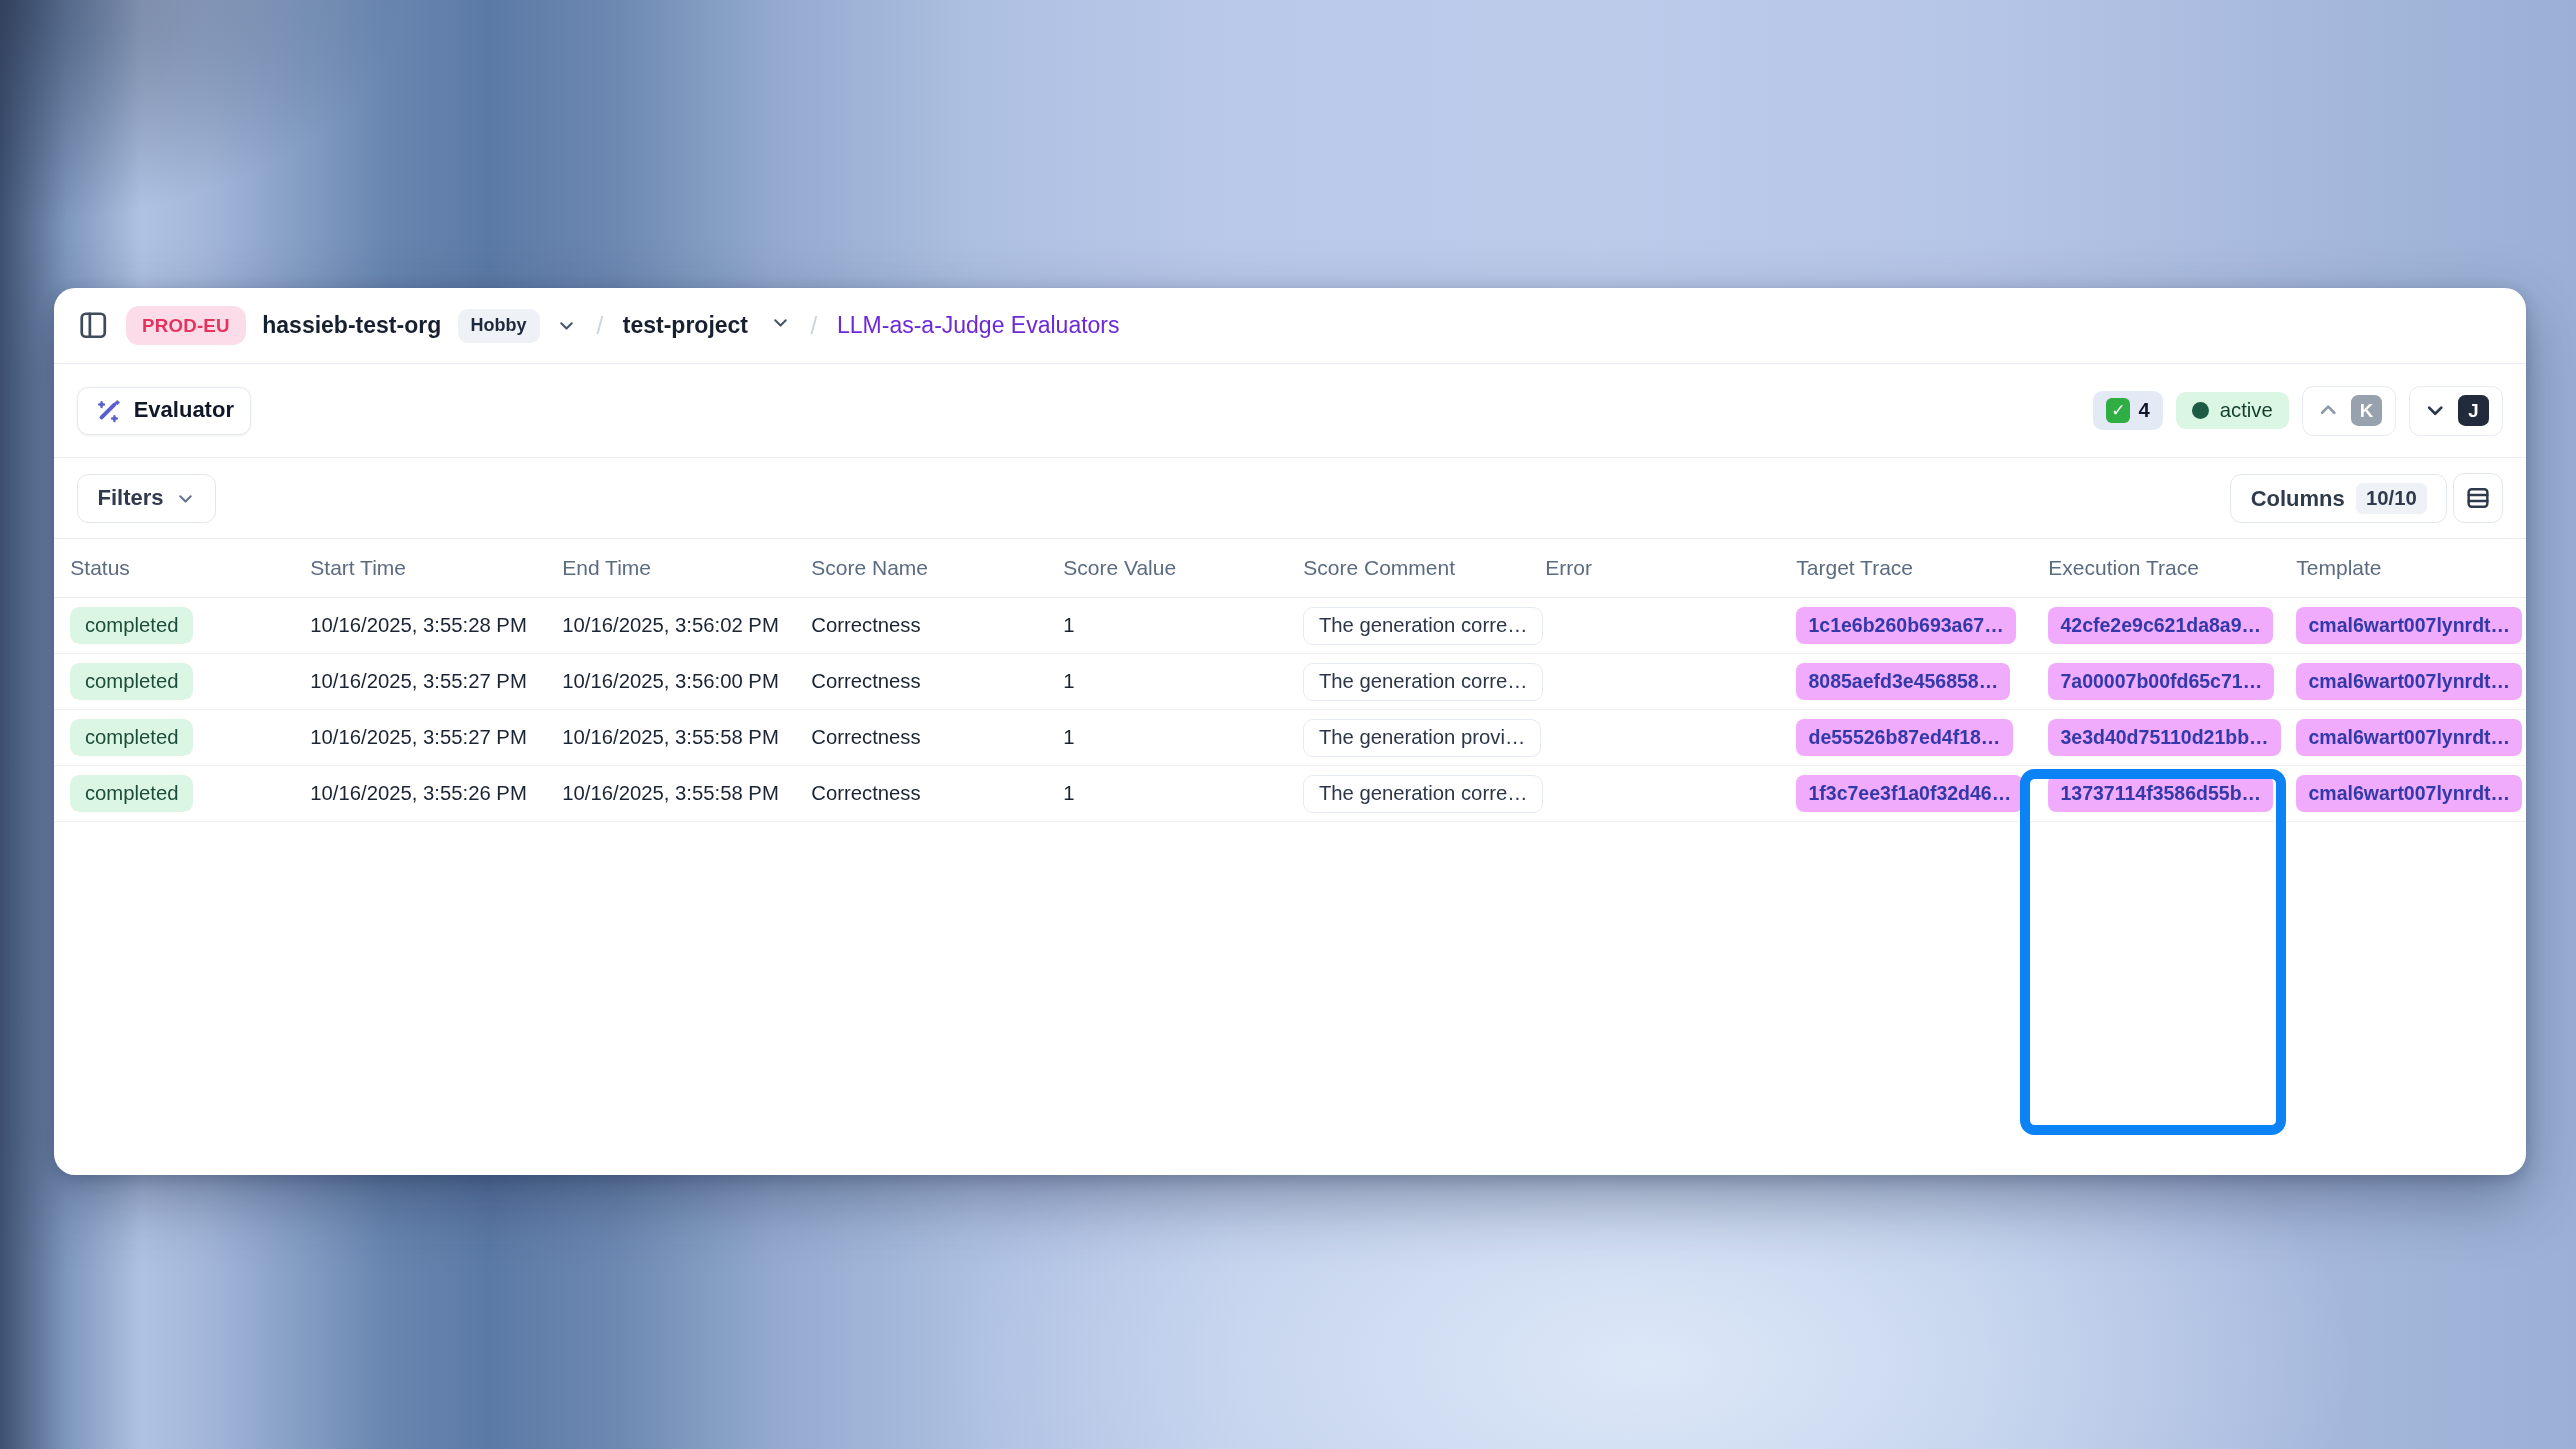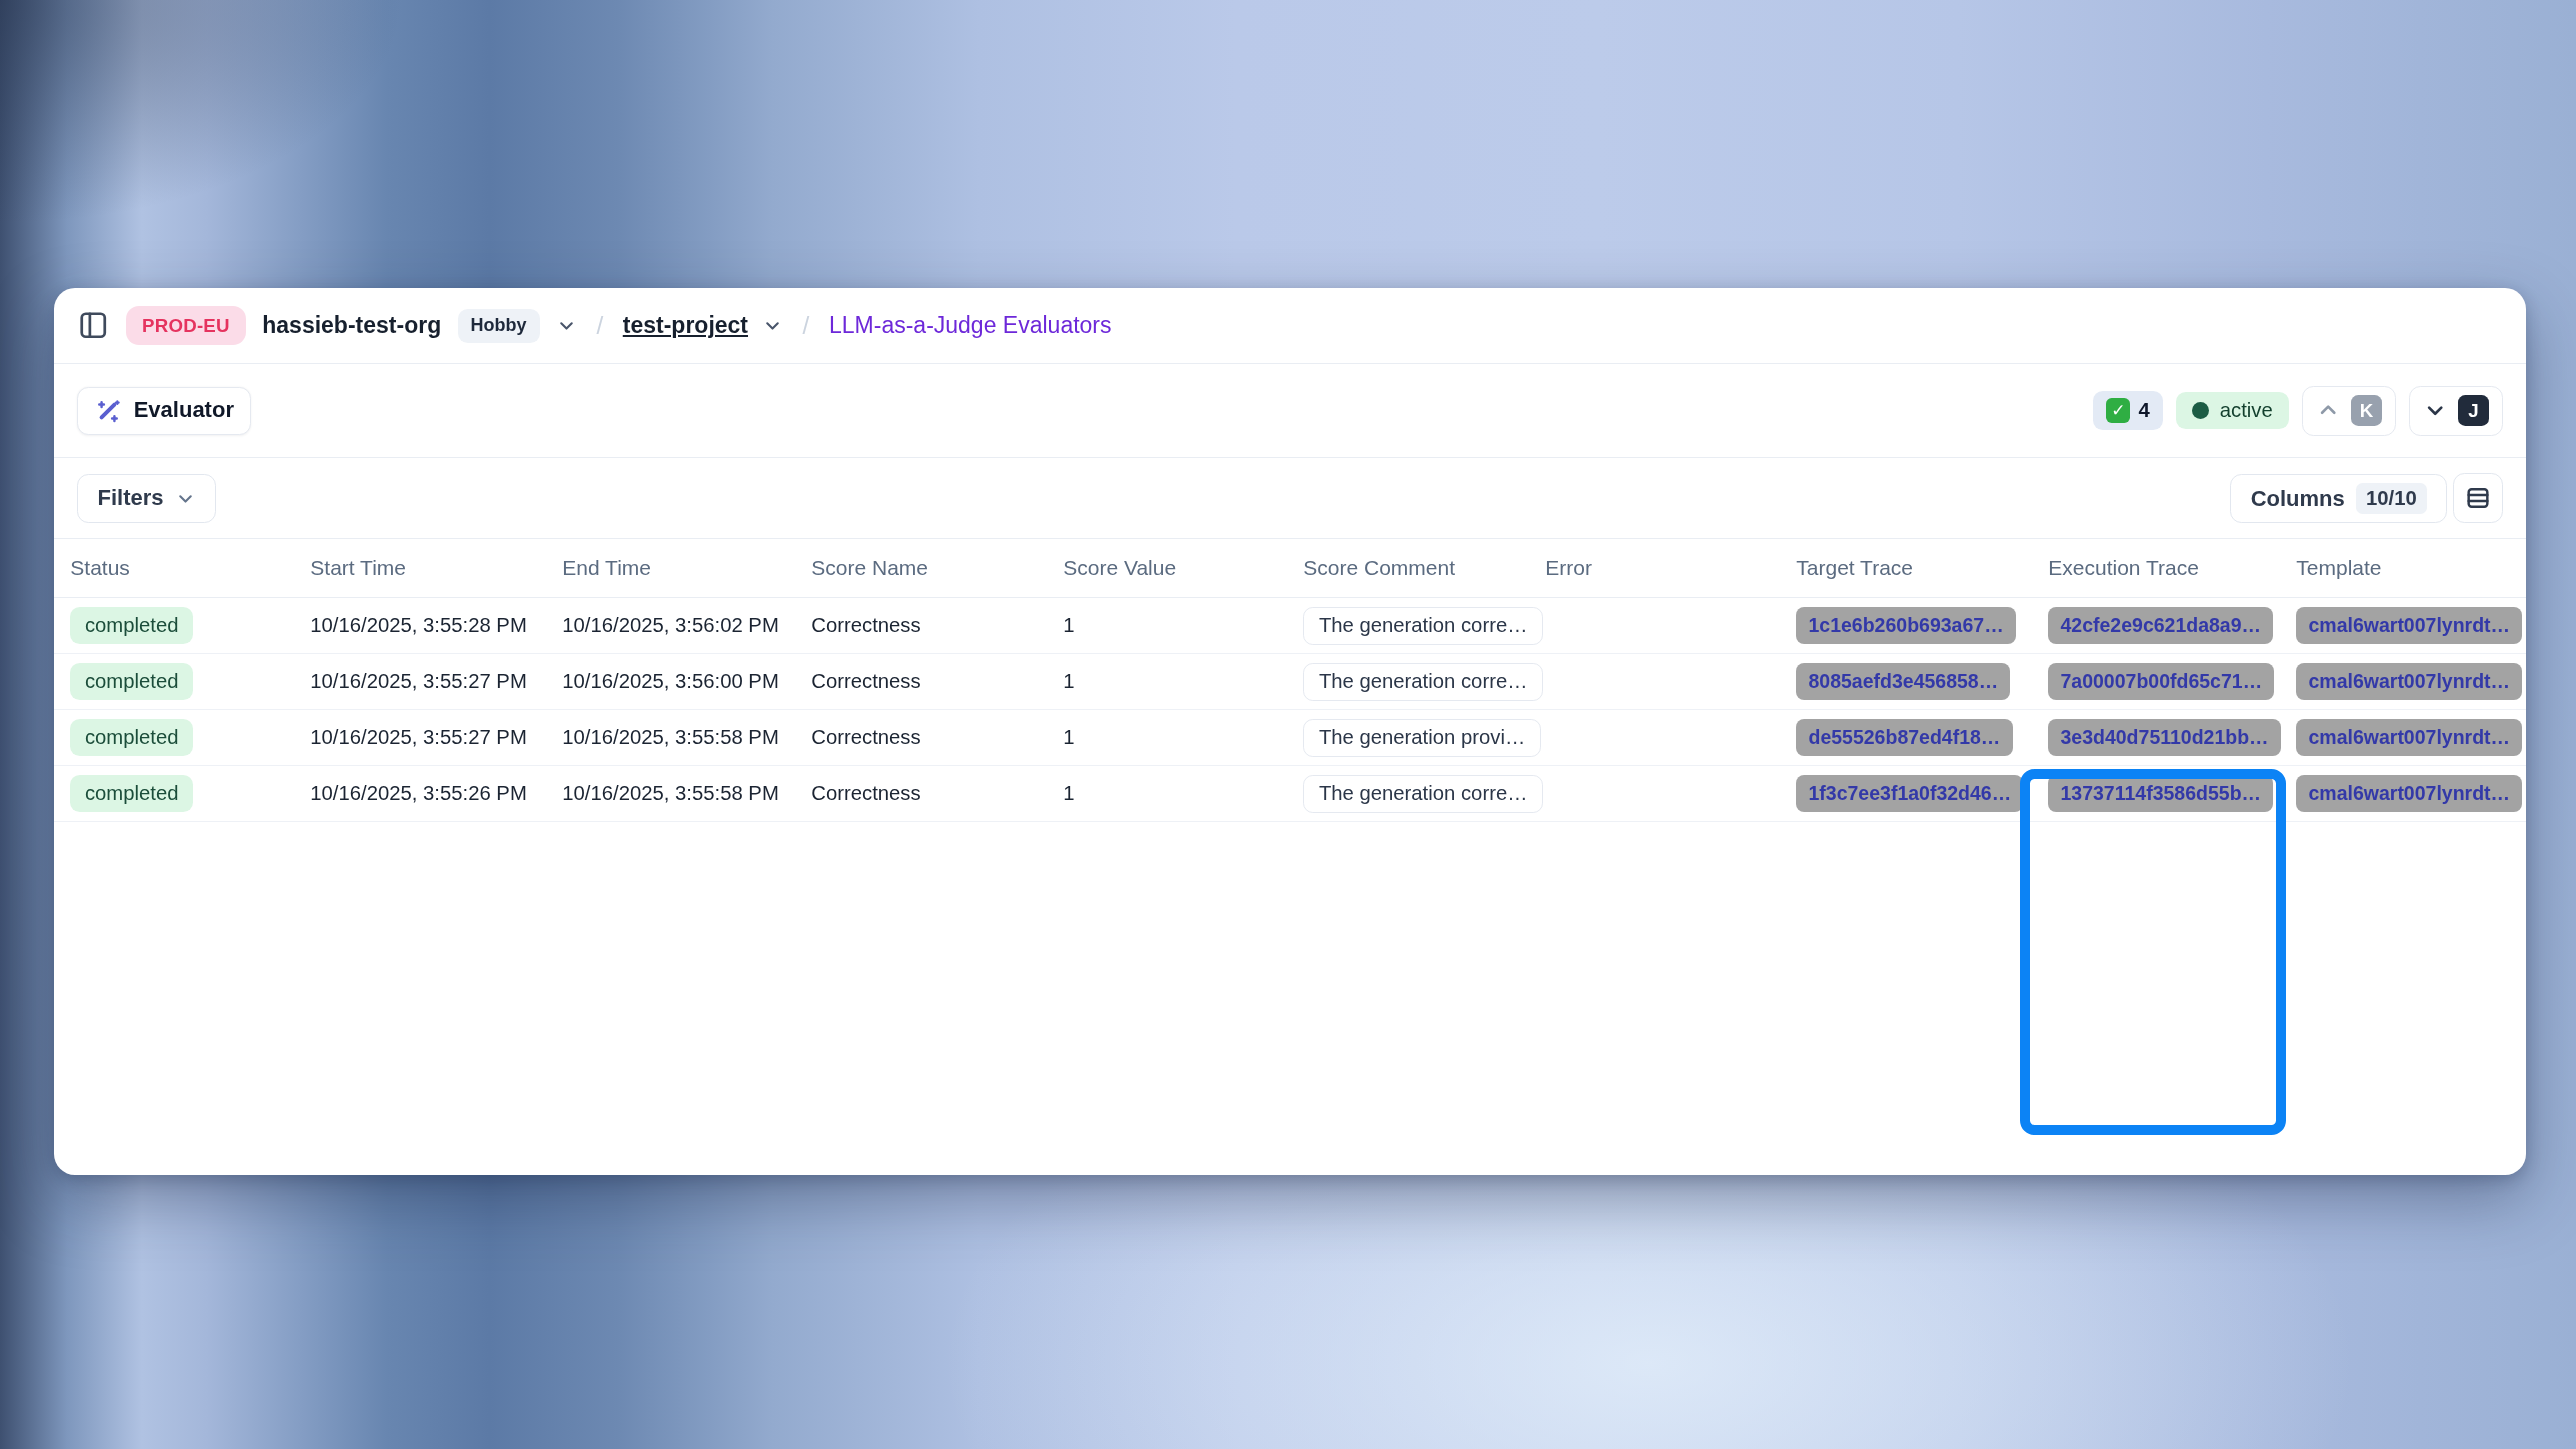--- a/index.html
+++ b/index.html
@@ -77,21 +77,21 @@
     grid-template-columns:240px 252px 249px 252px 240px 242px 251px 252px 248px minmax(0,1fr);
     align-items:center; padding-left:16.3px; }
   .thead{ height:59px; border-bottom:1.6px solid #e9edf3; }
   .th{ font-size:21px; font-weight:400; color:#5b6b80; white-space:nowrap; overflow:hidden; }
   .trow{ height:56px; border-bottom:1.6px solid #eef1f6; cursor:pointer; }
   .td{ font-size:20.3px; color:#1b2432; white-space:nowrap; overflow:hidden; padding-right:11.4px; }
   .badge-green{ display:inline-block; background:#dcf6e4; color:#1b4d3a;
     padding:7.3px 14.6px; border-radius:9.8px; font-size:20.3px; }
   .comment-box{ display:inline-block; background:#fff; border:1.6px solid #e5e9f0;
     border-radius:9.8px; padding:6.5px 14.6px; color:#2b3648; font-size:20.3px; }
-  .badge-indigo{ display:inline-block; background:#a3a3a3; color:#3339a8;
+  .badge-indigo{ display:inline-block; background:#f0abfc; color:#3339a8;
     padding:7.3px 12.2px; border-radius:8.1px; font-size:19.5px; font-weight:600; cursor:pointer; }
 
   .annotation-box{ position:absolute; left:1966px; top:230px; width:266px; height:366px;
     border:10.6px solid #0c83f5; border-radius:14.6px; pointer-events:none; z-index:5; }
 
   svg{ display:block; }
 </style>
 </head>
 <body>
 
@@ -109,21 +109,21 @@
       </button>
       <span class="env-badge">PROD-EU</span>
       <span class="crumb-org">hassieb-test-org</span>
       <span class="plan-badge">Hobby</span>
       <span class="chev">
         <svg width="21" height="21" viewBox="0 0 24 24" fill="none" stroke="#49556a" stroke-width="2.4" stroke-linecap="round" stroke-linejoin="round">
             <polyline points="6,9.5 12,15.5 18,9.5"></polyline>
           </svg>
       </span>
       <span class="slash">/</span>
-      <span class="crumb-project" style="display:inline-flex;align-items:center;gap:14px;text-decoration:underline;">
+      <span class="crumb-project" style="display:inline-flex;align-items:flex-start;gap:22px;">
         <span class="crumb-project">test-project</span>
         <span class="chev">
           <svg width="21" height="21" viewBox="0 0 24 24" fill="none" stroke="#49556a" stroke-width="2.4" stroke-linecap="round" stroke-linejoin="round">
               <polyline points="6,9.5 12,15.5 18,9.5"></polyline>
             </svg>
         </span>
       </span>
       <span class="slash">/</span>
       <span class="crumb-page">LLM-as-a-Judge Evaluators</span>
     </div>

